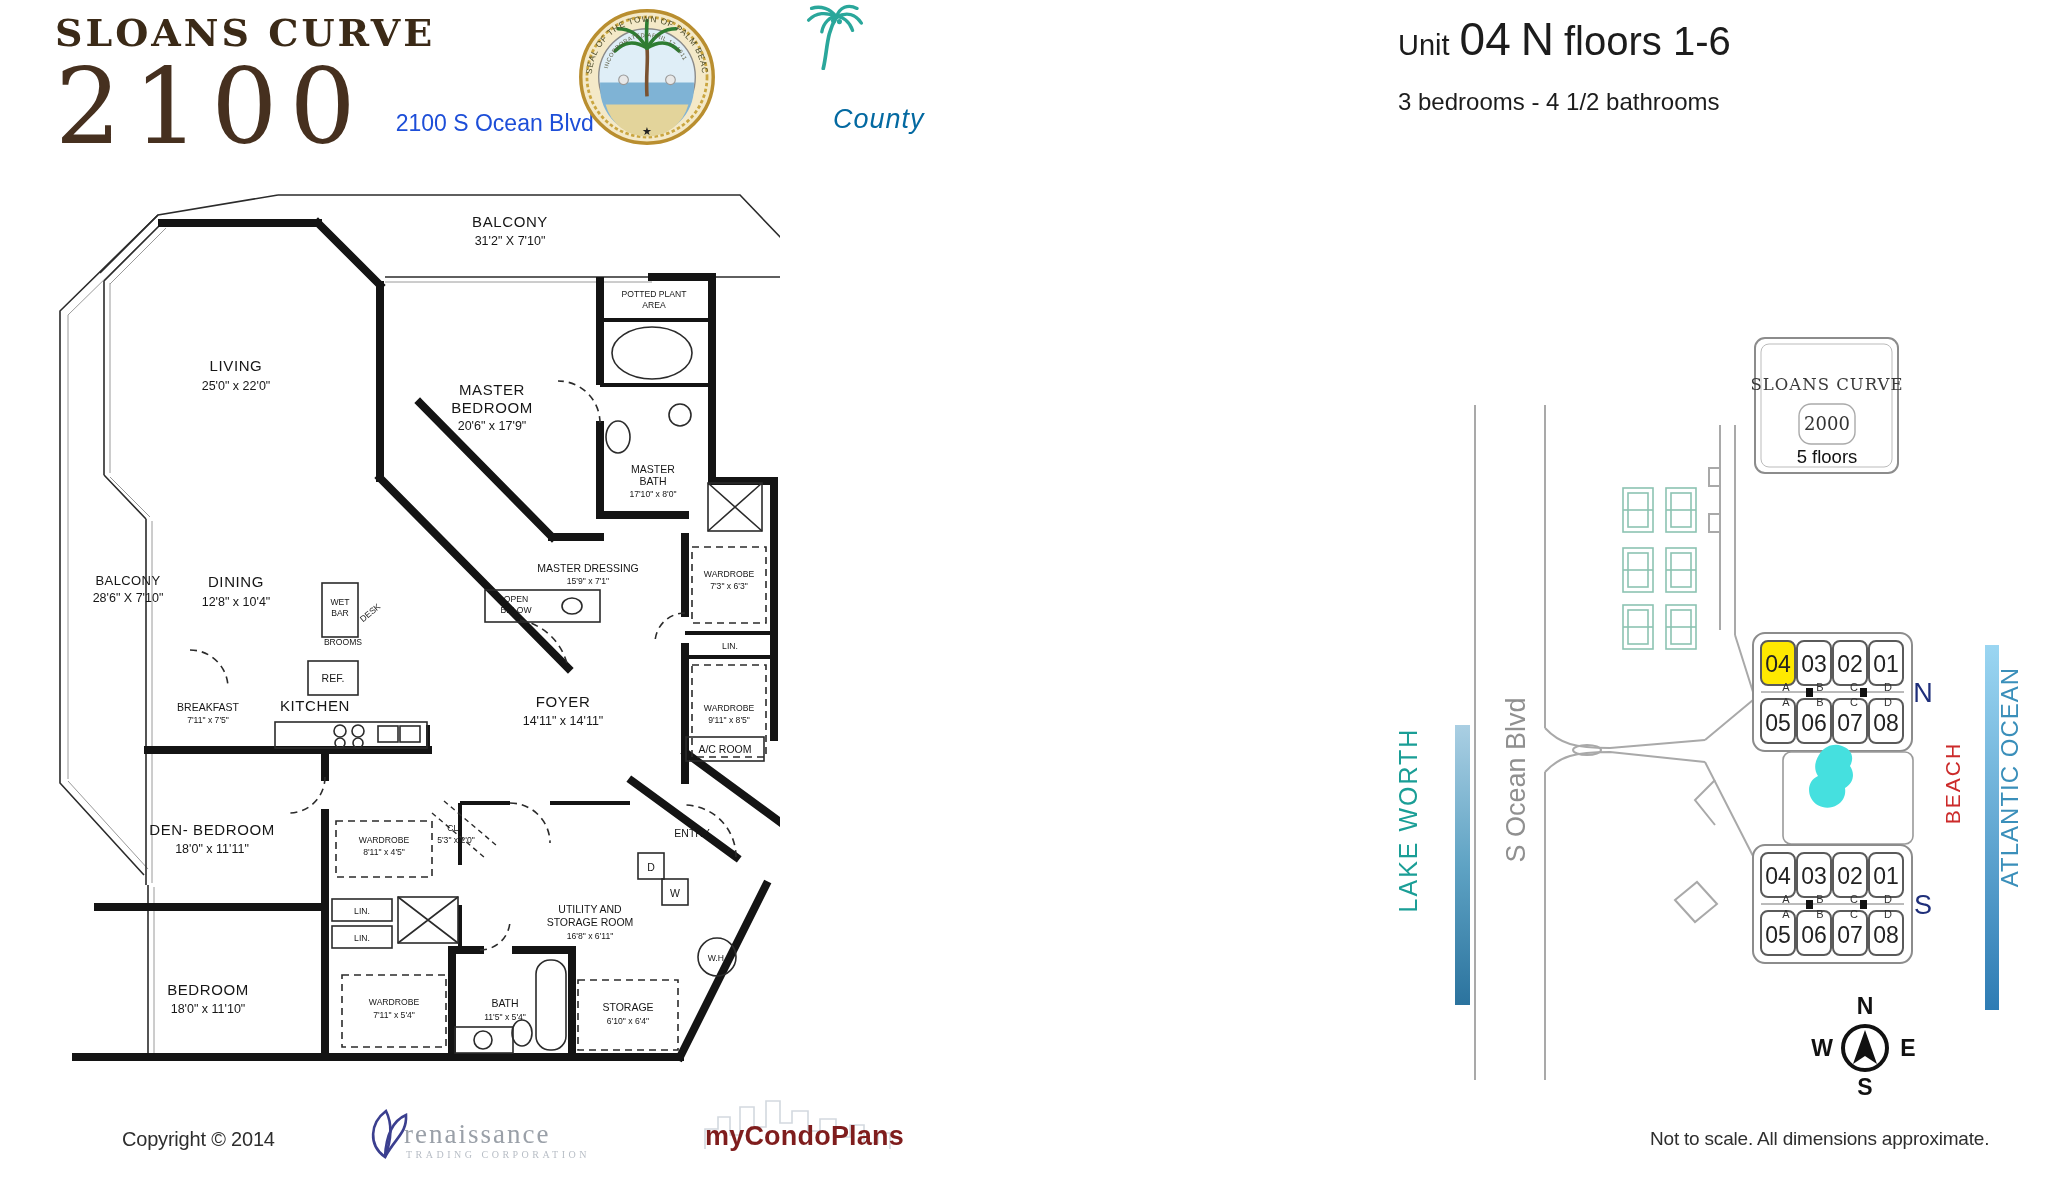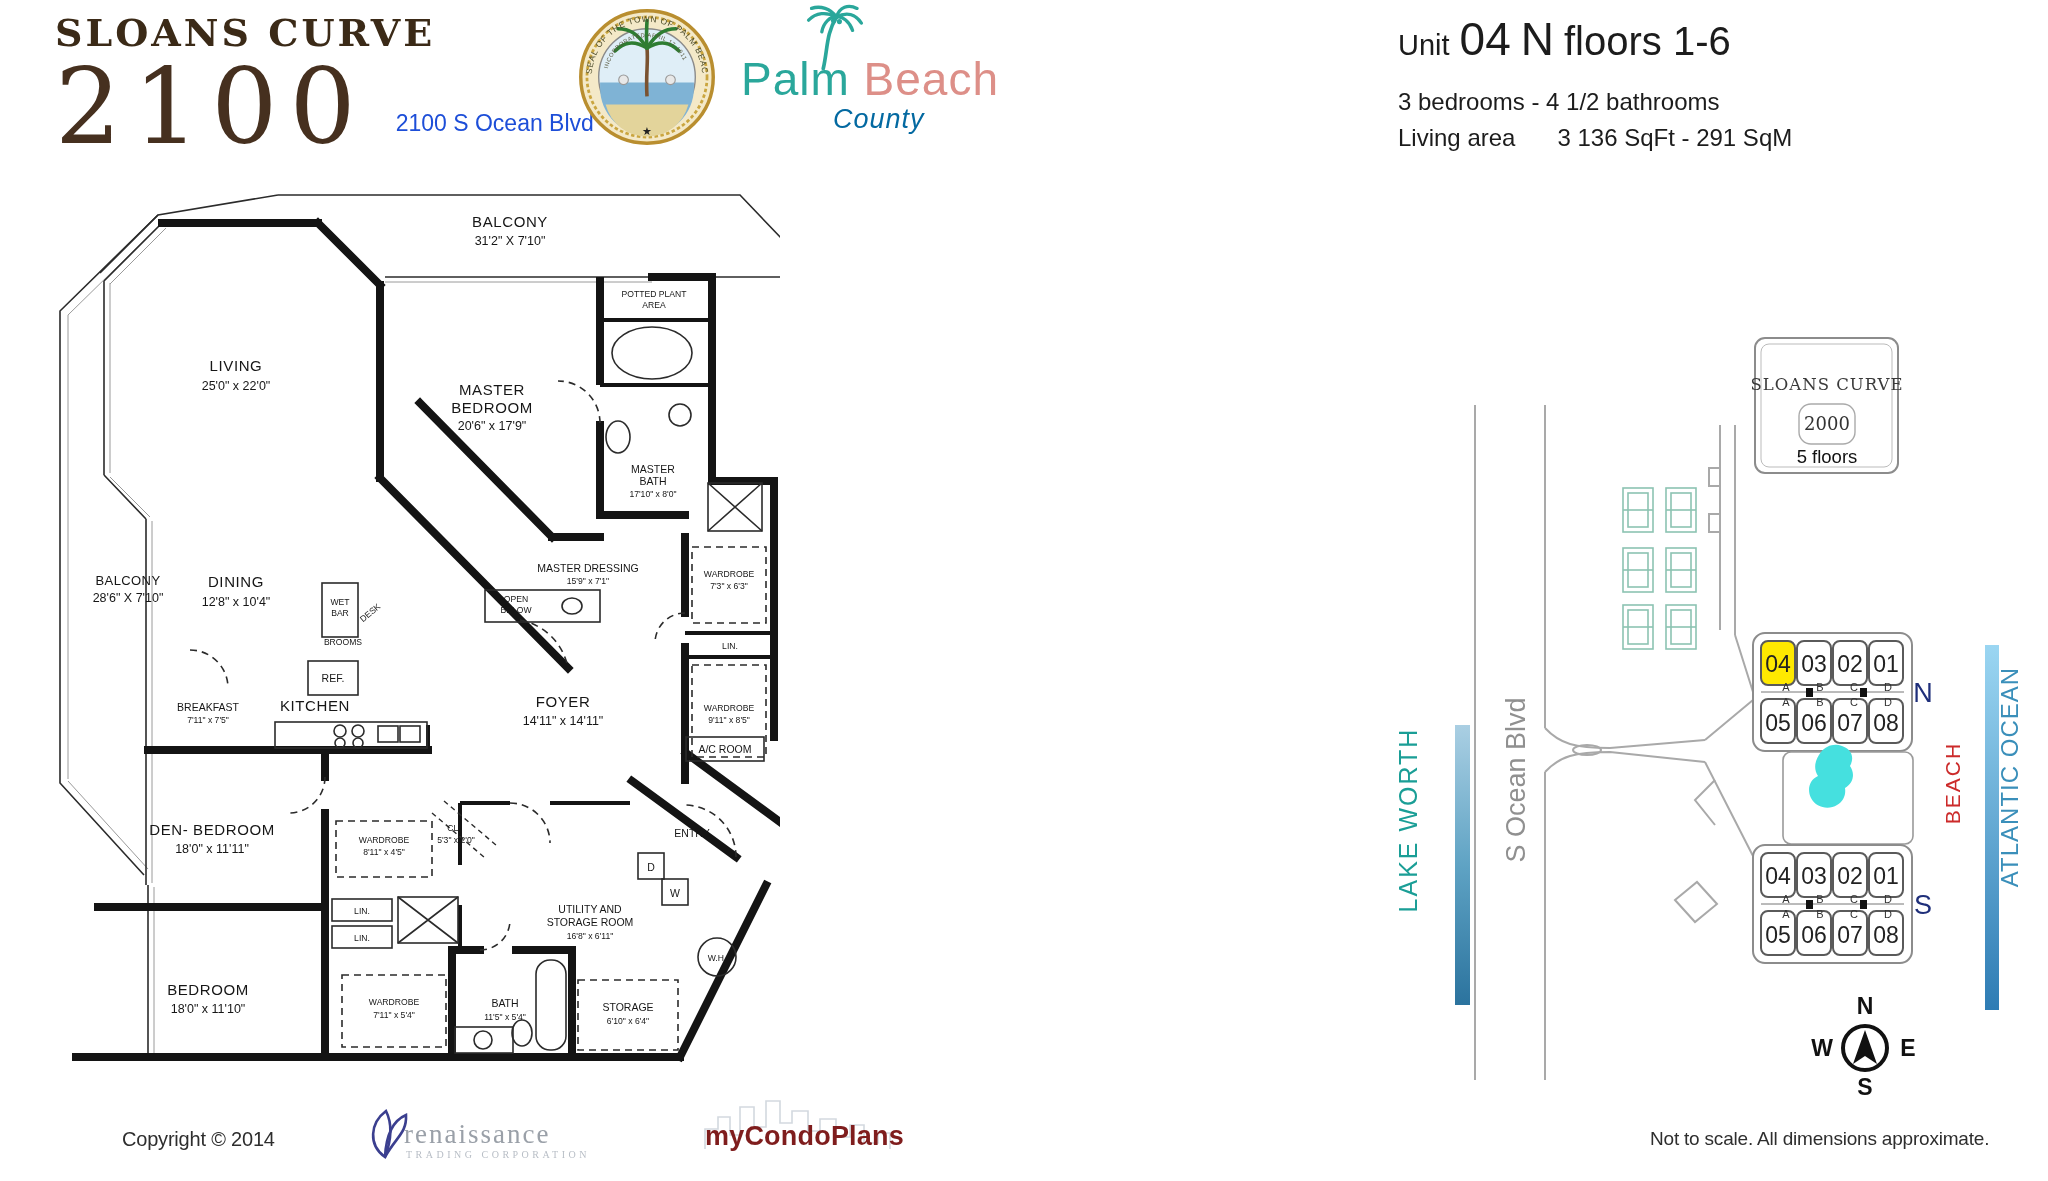--- a/index.html
+++ b/index.html
@@ -119,39 +119,31 @@
         <path d="M52,18 C38,10 24,12 14,22"></path>
         <path d="M52,18 C44,6 30,2 18,6"></path>
         <path d="M52,18 C56,4 68,0 80,6"></path>
         <path d="M52,18 C66,10 78,14 86,26"></path>
         <path d="M52,18 C60,16 70,24 74,36"></path>
         <path d="M52,18 C44,16 34,26 32,38"></path>
       </g>
       <circle cx="48" cy="23" r="3.5" fill="#2aa79b"></circle>
       <circle cx="56" cy="24" r="3.5" fill="#2aa79b"></circle>
     </svg>
-    <div class="pbc-words">
-      <span class="pbc-palm-t">Palm</span>
-      <span class="pbc-beach-t">Beach</span>
-    </div>
     <div class="pbc-county">County</div>
   </div>
 
   <div class="unit-info">
     <div class="unit-line">
       <span class="u-label">Unit</span>
       <span class="u-num">04</span>
       <span class="u-wing">N</span>
       <span class="u-floors">floors 1-6</span>
     </div>
     <div class="u-beds">3 bedrooms - 4 1/2 bathrooms</div>
-    <div class="u-area">
-      <span>Living area</span>
-      <span>3 136 SqFt - 291 SqM</span>
-    </div>
   </div>
 
   <svg class="plan" viewBox="0 0 740 910">
 
     <path class="t" d="M238,10 H700 L742,54 V92 H618 M238,10 L118,30 L60,88"></path>
     <path class="t" d="M118,30 L20,126 V598 L104,690"></path>
     <path class="tg" d="M124,36 L28,130 M28,130 V594 M28,596 L108,684"></path>
 
     <path class="t" d="M345,92 H612 M64,96 V290 M122,38 L64,96 M64,290 L106,334 M106,334 V700 M108,700 V872"></path>
     <path class="tg" d="M345,97 H612 M70,98 V288 M126,43 L70,99 M70,292 L110,332 M112,336 V698 M114,702 V870"></path>

